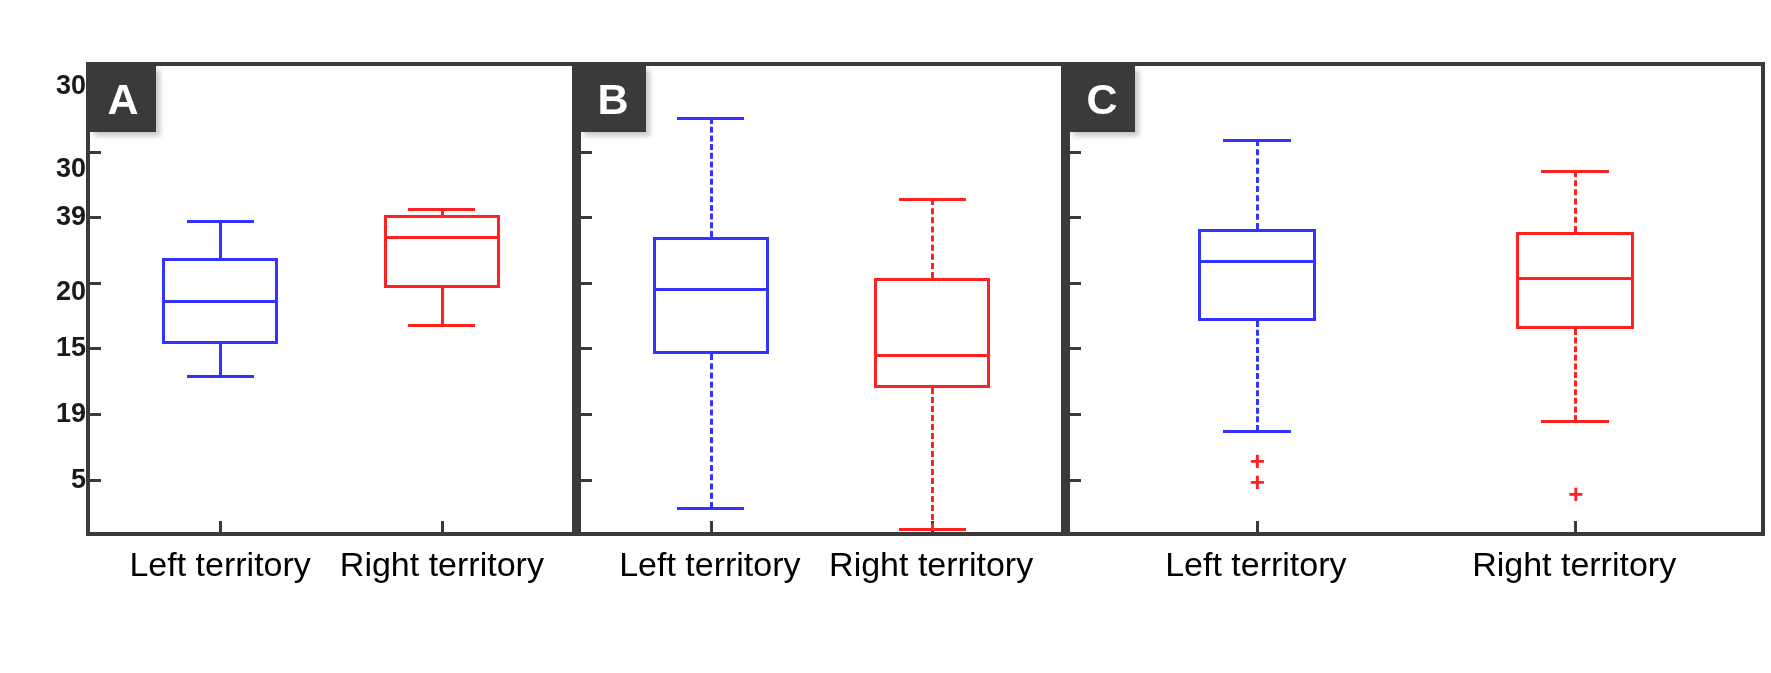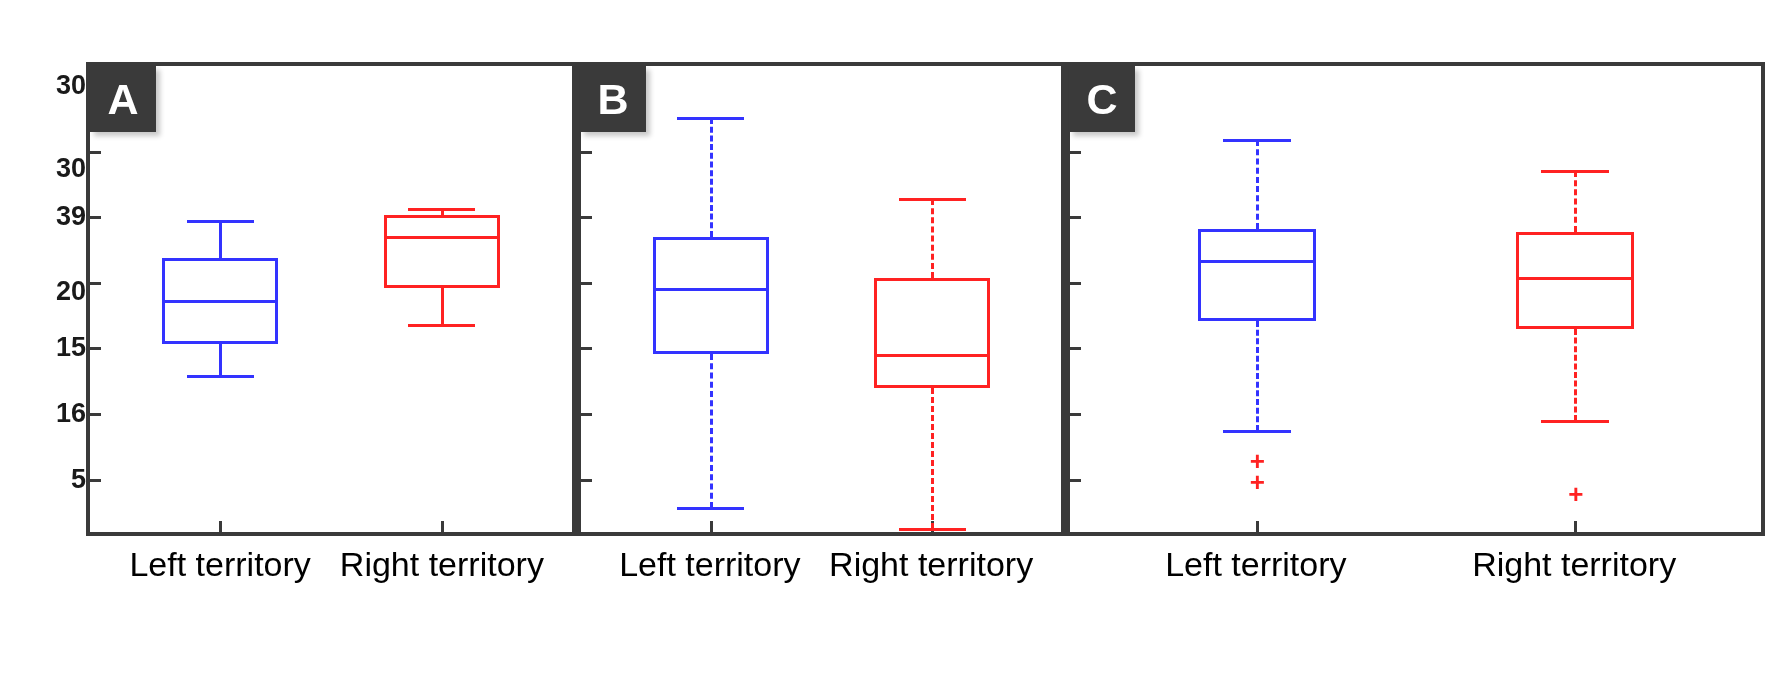--- a/index.html
+++ b/index.html
@@ -62,21 +62,21 @@
 <div id="figure">
 
   <div class="ylabel">CBF [ml/100g/min]</div>
 
   <div id="ytick-wrap">
       <div class="ytick-label" style="top: 72.1925px;">30</div>
       <div class="ytick-label" style="top: 155px;">30</div>
       <div class="ytick-label" style="top: 203.312px;">39</div>
       <div class="ytick-label" style="top: 278px;">20</div>
       <div class="ytick-label" style="top: 334.432px;">15</div>
-      <div class="ytick-label" style="top: 399.992px;">16</div>
+      <div class="ytick-label" style="top: 399.992px;">19</div>
       <div class="ytick-label" style="top: 465.552px;">5</div>
     </div>
 
 
   <div class="panel" id="panel-A" style="left: 86px; top: 62px; width: 490px; height: 474px;">
     <div class="plotarea" id="plot-A">
         <div class="ytick-mark" style="top: 412.552px;"></div>
         <div class="ytick-mark" style="top: 346.992px;"></div>
         <div class="ytick-mark" style="top: 281.432px;"></div>
         <div class="ytick-mark" style="top: 215.872px;"></div>

